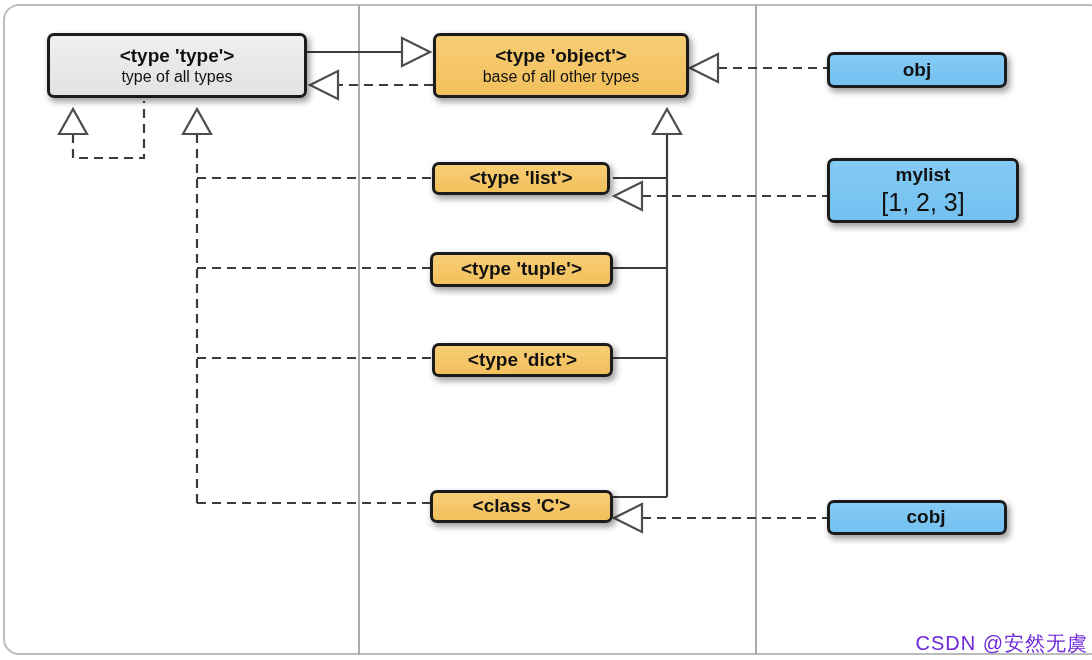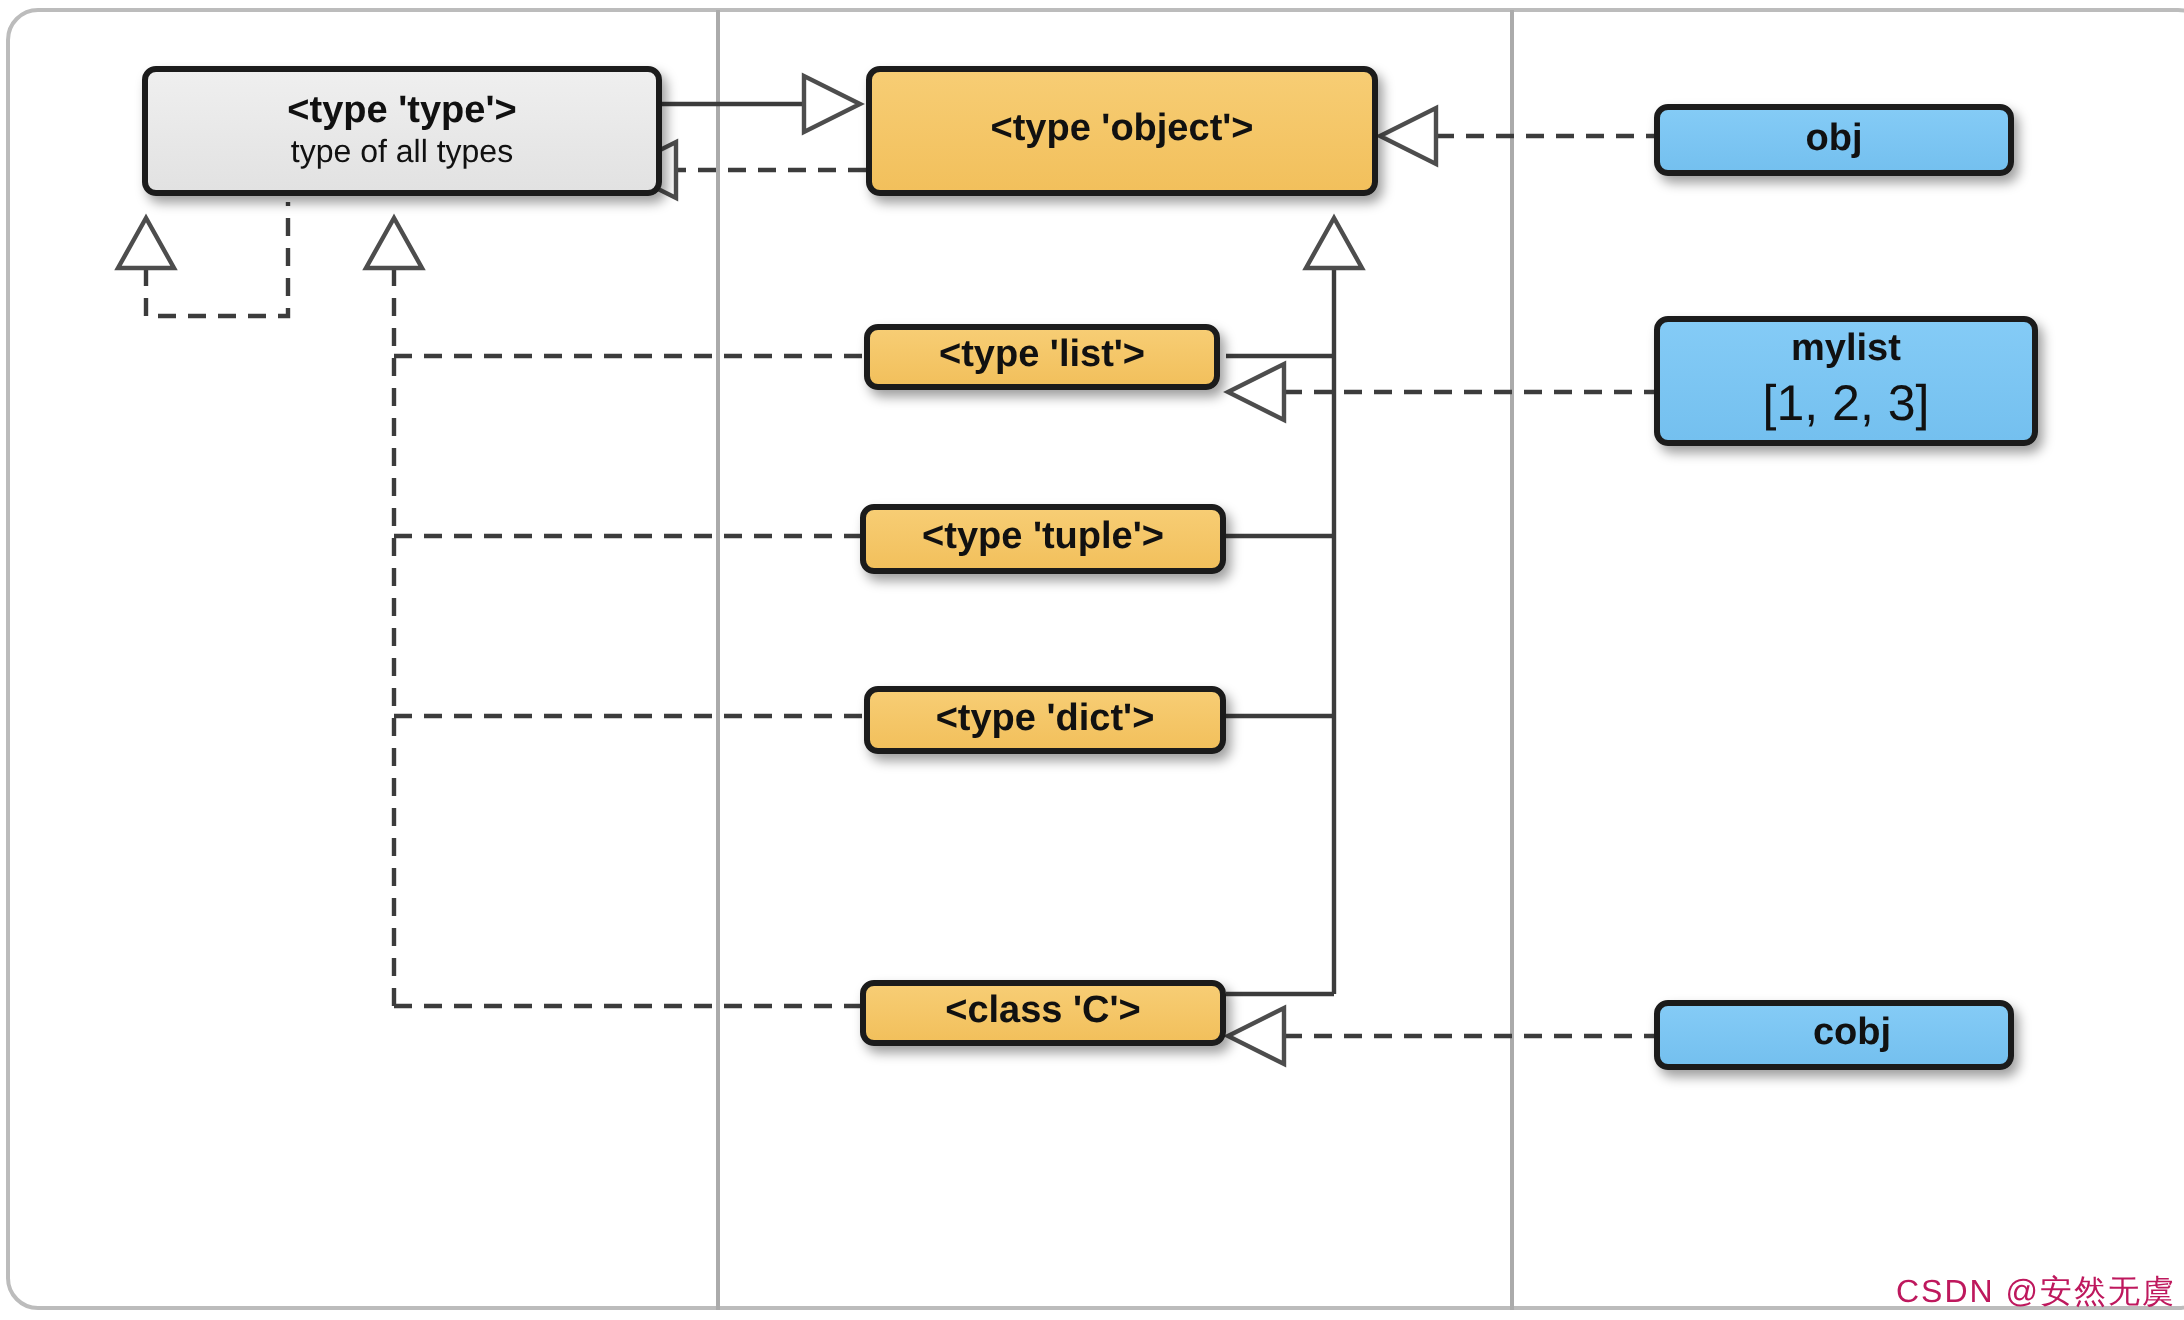--- a/index.html
+++ b/index.html
@@ -20,35 +20,35 @@
   .node{
     position:absolute;box-sizing:border-box;
     border:3px solid #1b1b1b;border-radius:7px;
     display:flex;flex-direction:column;align-items:center;justify-content:center;
     text-align:center;color:#111;line-height:1.2;
     box-shadow:2.5px 3.5px 6px rgba(0,0,0,0.38);
   }
   .node .title{font-weight:bold;font-size:19px;white-space:nowrap;}
   .node .subtitle{font-weight:normal;font-size:16px;white-space:nowrap;}
   .node .subtitle-bold{font-weight:normal;font-size:25px;white-space:nowrap;}
-  .node-gray{background:linear-gradient(#efefef,#e2e2e2);margin-left:24px;}
+  .node-gray{background:linear-gradient(#efefef,#e2e2e2);}
   .node-orange{background:linear-gradient(#f7cd74,#f2c05c);}
   .node-blue{background:linear-gradient(#84cbf6,#74c0ef);}
   #node-type   {left:47px; top:33px; width:260px;height:65px;}
   #node-object {left:433px;top:33px; width:256px;height:65px;}
   #node-list   {left:432px;top:162px;width:178px;height:33px;}
   #node-tuple  {left:430px;top:252px;width:183px;height:35px;}
   #node-dict   {left:432px;top:343px;width:181px;height:34px;}
   #node-class-c{left:430px;top:490px;width:183px;height:33px;}
   #node-obj    {left:827px;top:52px; width:180px;height:36px;}
   #node-mylist {left:827px;top:158px;width:192px;height:65px;text-align:center;}
   #node-cobj   {left:827px;top:500px;width:180px;height:35px;padding-left:18px;}
   .watermark{
     position:absolute;right:4px;bottom:3px;
-    font-size:16px;color:#be185d;letter-spacing:1px;
+    font-size:20px;color:#6d28d9;letter-spacing:1px;
   }
 </style>
 </head>
 <body>
 
 <div class="canvas-border"></div>
 <div class="divider" id="divider-1"></div>
 <div class="divider" id="divider-2"></div>
 
 <svg class="edges" width="1092" height="660" viewBox="0 0 1092 660">
@@ -88,20 +88,21 @@
   </g>
 </svg>
 
 <div class="node node-gray" id="node-type">
   <span class="title">&lt;type 'type'&gt;</span>
   <span class="subtitle">type of all types</span>
 </div>
 
 <div class="node node-orange" id="node-object">
   <span class="title">&lt;type 'object'&gt;</span>
+  <span class="subtitle">base of all other types</span>
 </div>
 
 <div class="node node-orange" id="node-list">
   <span class="title">&lt;type 'list'&gt;</span>
 </div>
 
 <div class="node node-orange" id="node-tuple">
   <span class="title">&lt;type 'tuple'&gt;</span>
 </div>
 

